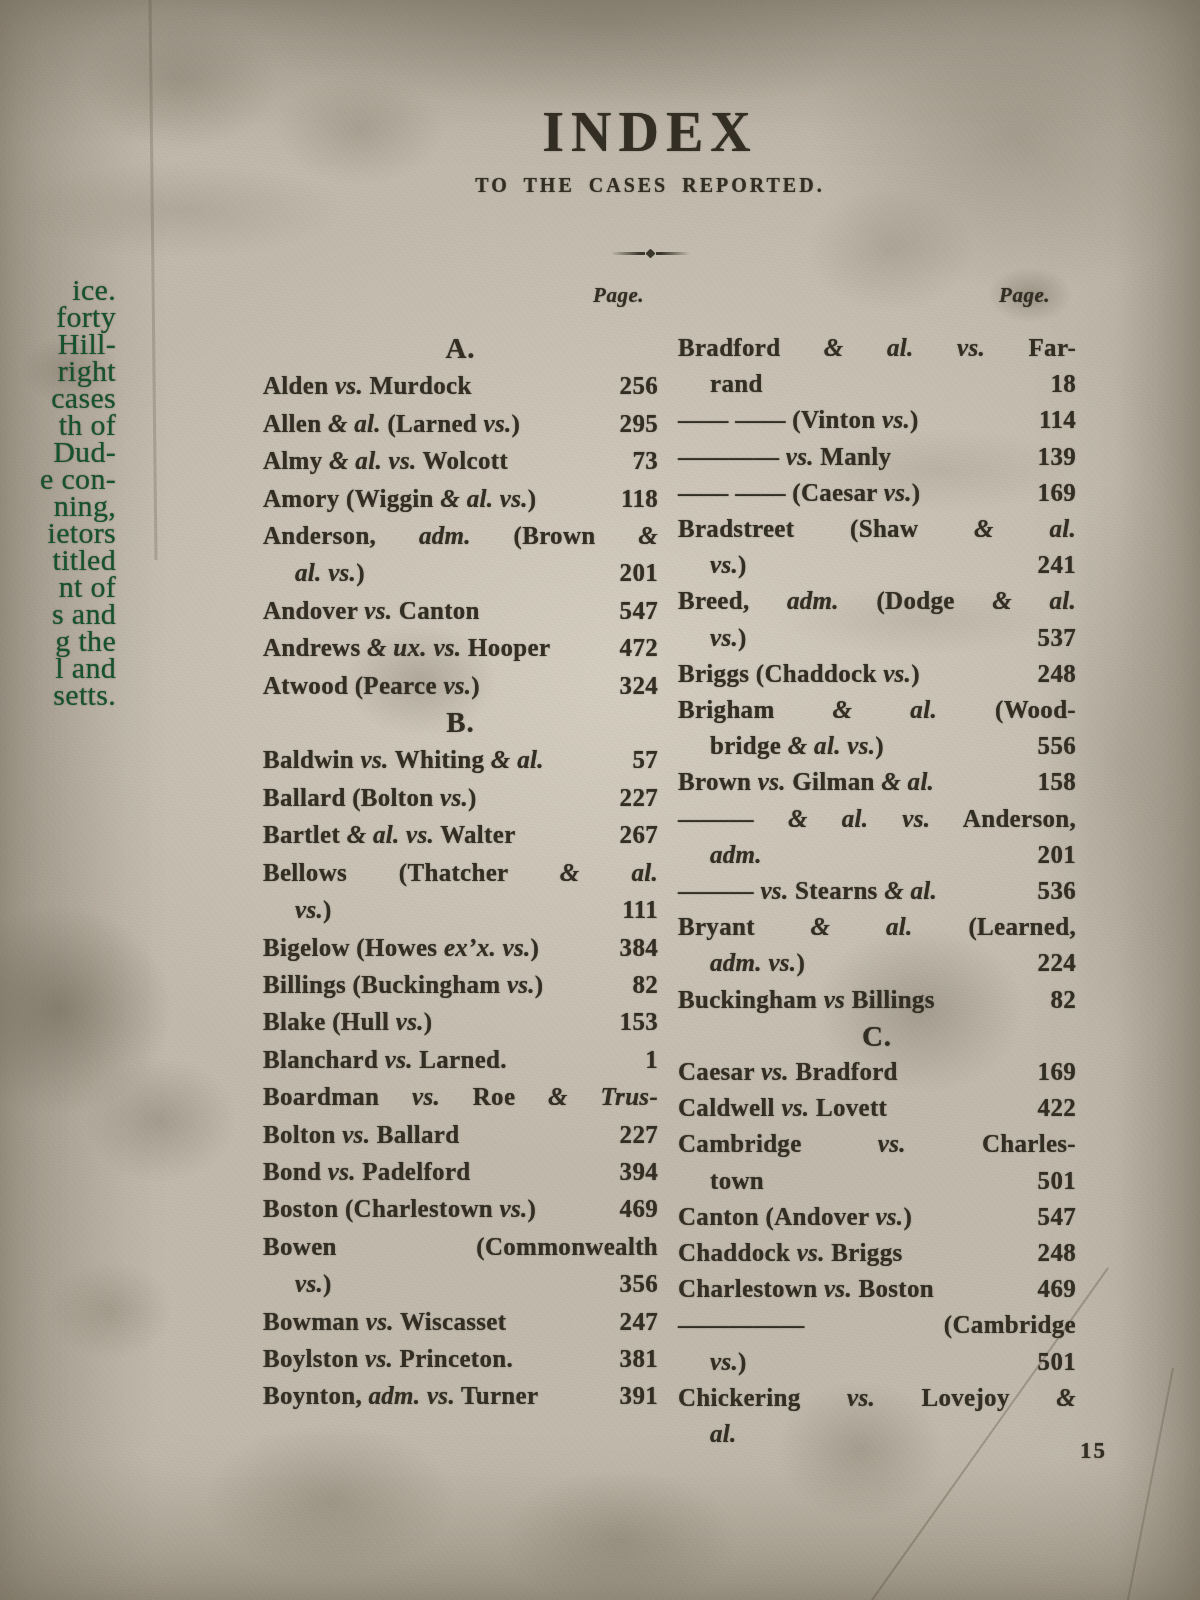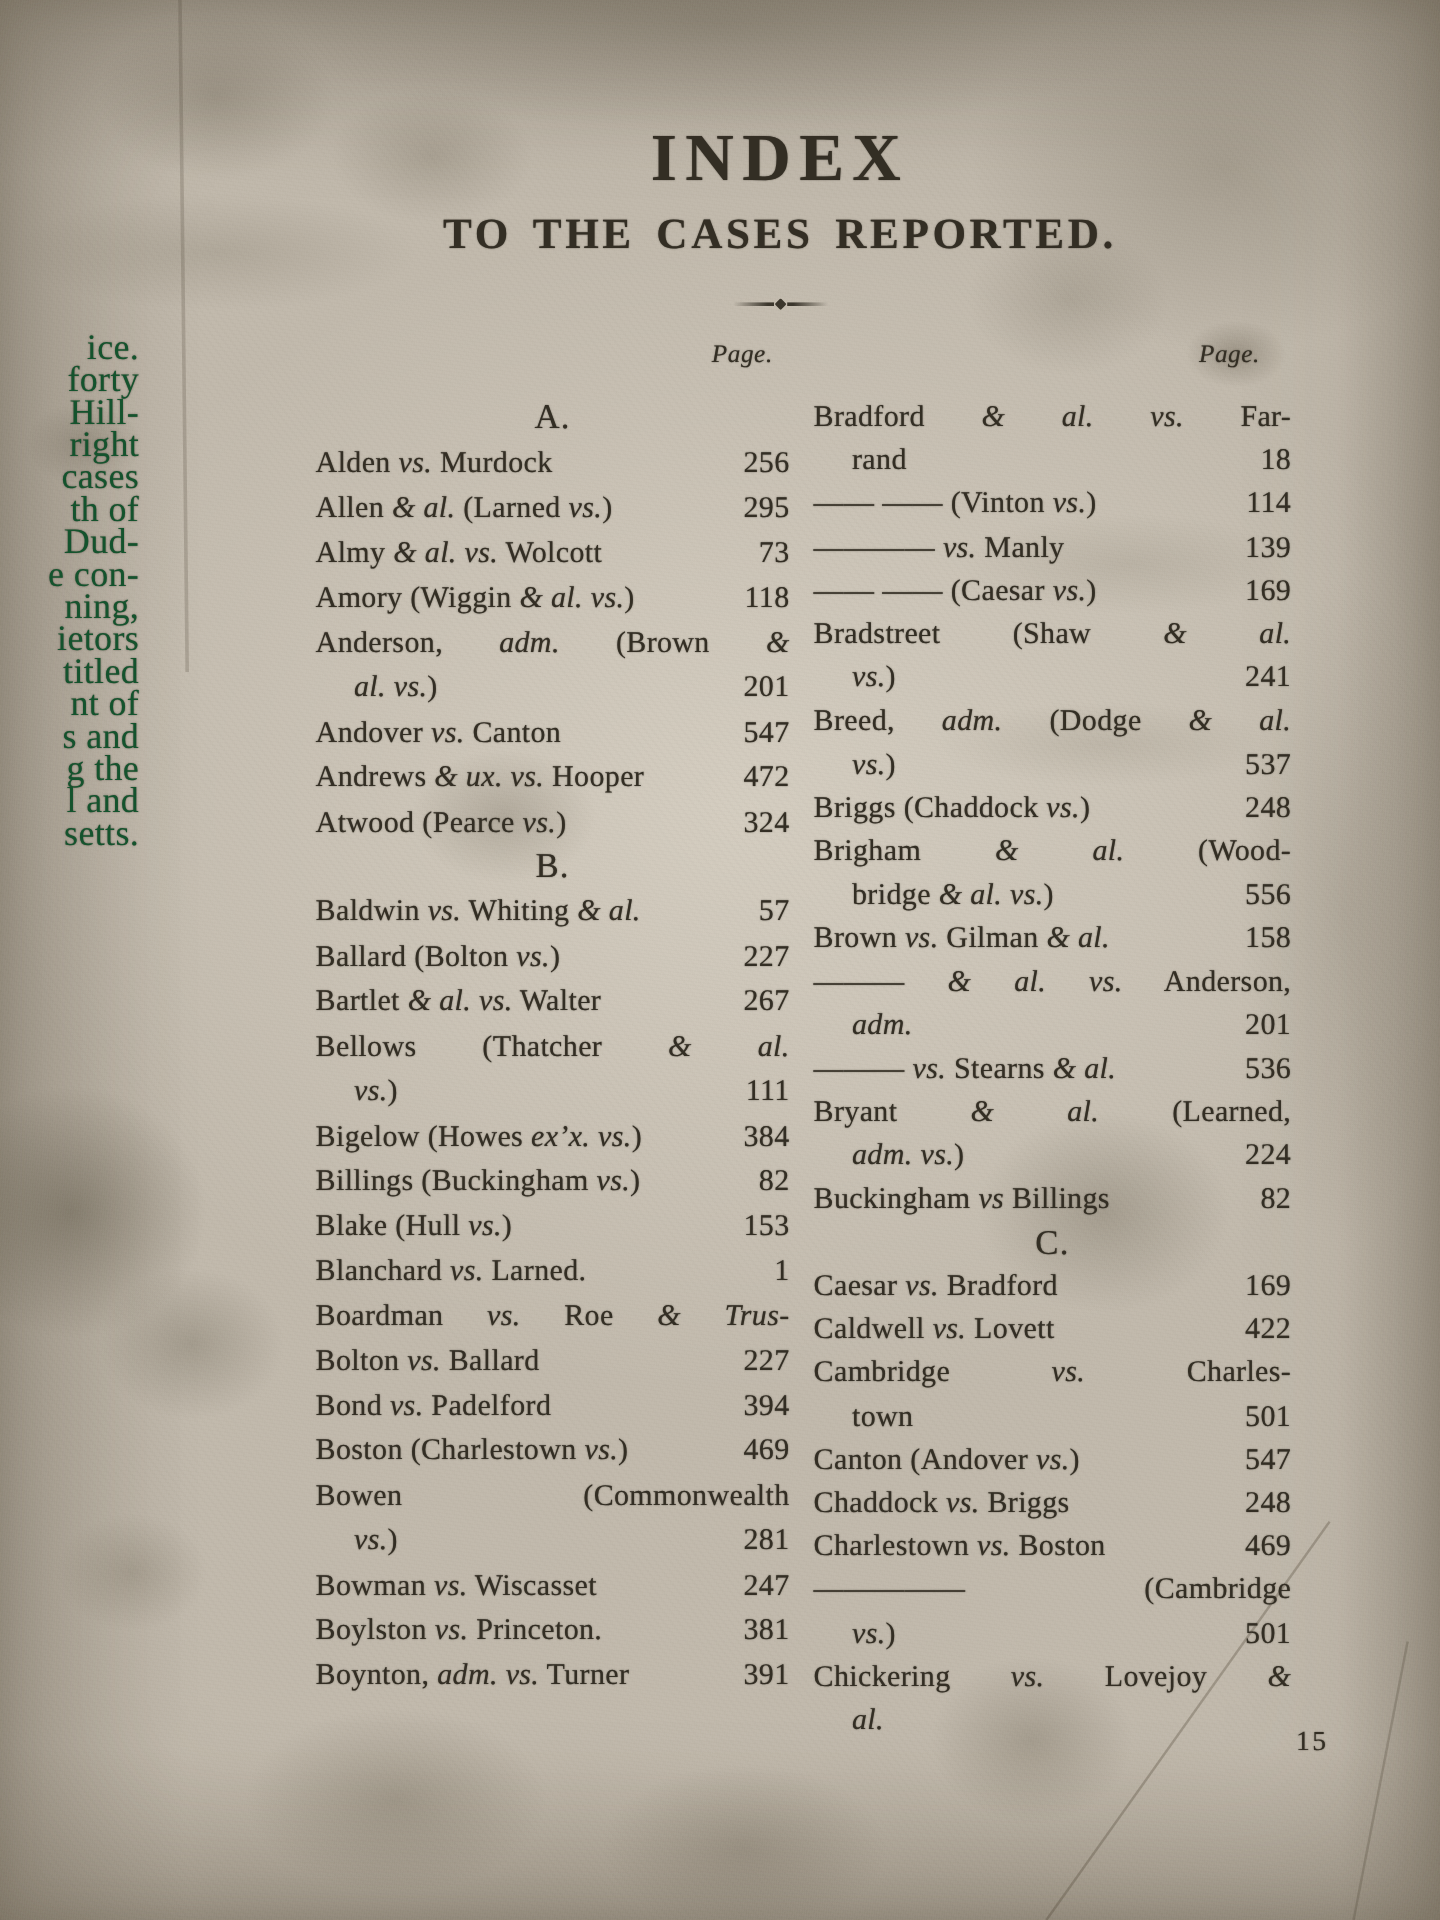--- a/index.html
+++ b/index.html
@@ -41,28 +41,28 @@
       radial-gradient(180px 110px at 330px 1500px,rgba(100,92,76,.30), rgba(100,92,76,0) 70%),
       radial-gradient(170px 100px at 620px 1540px,rgba(100,92,76,.28), rgba(100,92,76,0) 70%);
   }
   .grain{
     position:absolute;inset:0;pointer-events:none;opacity:.6;
     background-image:
       repeating-linear-gradient(7deg,  rgba(60,52,40,.03) 0 1px, rgba(60,52,40,0) 1px 3px),
       repeating-linear-gradient(97deg, rgba(255,252,244,.04) 0 1px, rgba(255,252,244,0) 1px 2px),
       repeating-linear-gradient(53deg, rgba(60,52,40,.02) 0 2px, rgba(60,52,40,0) 2px 5px);
   }
-  .ink{color:#332e24;text-shadow:0 0 1.2px rgba(51,46,36,.8);}
+  .ink{color:#332e24;text-shadow:0 0 1.2px rgba(51,46,36,.8);font-weight:bold;}
   .title{
     position:absolute;left:190px;top:100px;width:920px;text-align:center;
     font-size:56px;font-weight:700;letter-spacing:7px;
   }
   .subtitle{
     position:absolute;left:190px;top:174px;width:920px;text-align:center;
-    font-size:36px;font-weight:700;letter-spacing:3px;word-spacing:6px;
+    font-size:20px;font-weight:700;letter-spacing:3px;word-spacing:6px;
   }
   .ornament{position:absolute;left:190px;top:250px;width:920px;display:flex;justify-content:center;align-items:center;}
   .orn-line{width:34px;height:3px;background:linear-gradient(90deg,rgba(59,54,44,0),#3b362c 30%,#3b362c 70%,rgba(59,54,44,0));}
   .orn-line.l{background:linear-gradient(90deg,rgba(59,54,44,0),#3b362c 85%);}
   .orn-line.r{background:linear-gradient(270deg,rgba(59,54,44,0),#3b362c 85%);}
   .orn-diamond{width:7px;height:7px;background:#3b362c;transform:rotate(45deg);margin:0 2px;border-radius:1px;}
   .pagehead{position:absolute;top:283px;font-style:italic;font-size:21px;letter-spacing:.5px;}
   .pagehead.left{left:263px;width:395px;text-align:right;padding-right:14px;box-sizing:border-box;}
   .pagehead.right{left:678px;width:398px;text-align:right;padding-right:26px;box-sizing:border-box;}
   .col{position:absolute;font-size:25px;letter-spacing:.3px;}
@@ -215,21 +215,21 @@
       </div>
       <div class="row">
         <span class="etext"><span>Boston (Charlestown </span><em>vs.</em><span>)</span></span>
         <span class="enum">469</span>
       </div>
       <div class="row just">
         <span class="etext"><span>Bowen (Commonwealth</span></span>
       </div>
       <div class="row cont">
         <span class="etext"><em>vs.</em><span>)</span></span>
-        <span class="enum">281</span>
+        <span class="enum">356</span>
       </div>
       <div class="row">
         <span class="etext"><span>Bowman </span><em>vs.</em><span> Wiscasset</span></span>
         <span class="enum">247</span>
       </div>
       <div class="row">
         <span class="etext"><span>Boylston </span><em>vs.</em><span> Princeton.</span></span>
         <span class="enum">381</span>
       </div>
       <div class="row">

